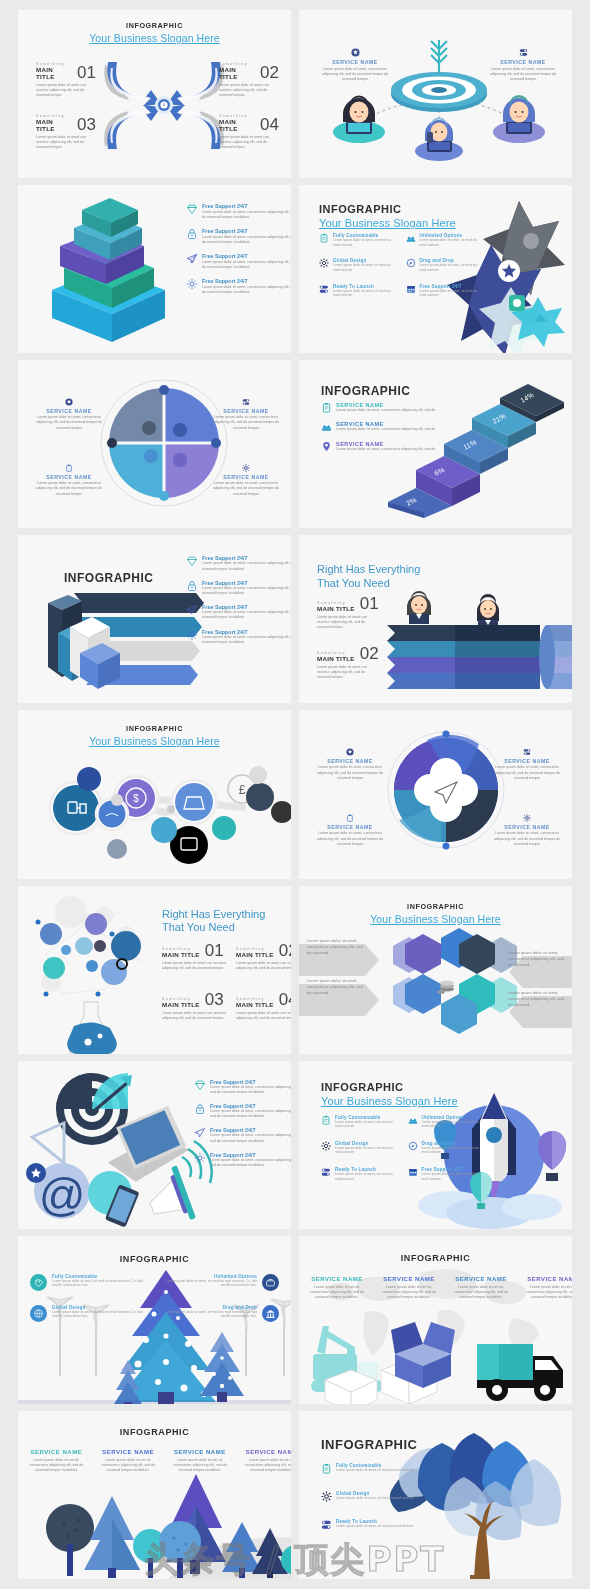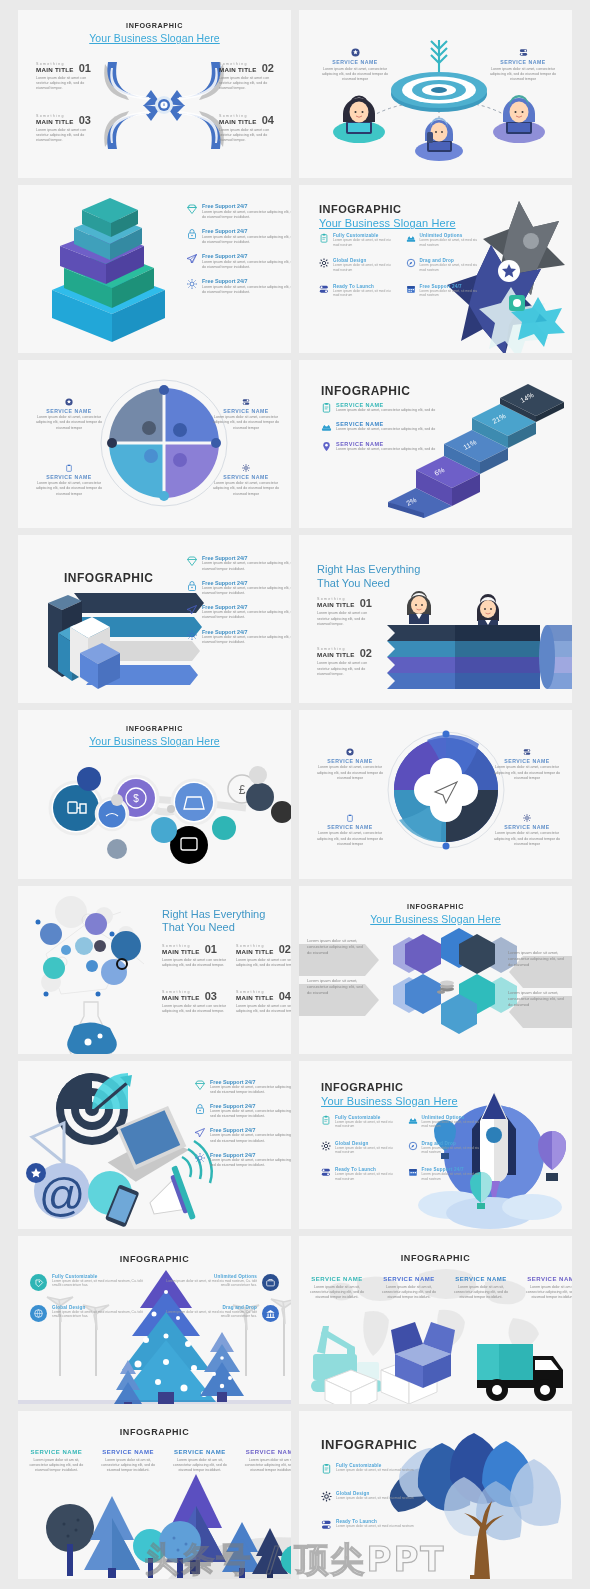--- a/index.html
+++ b/index.html
@@ -45,21 +45,21 @@
   .sub5 { font-size: 4.1px; color: #8a8a8a; line-height: 1.5; }
   .svc-name { font-size: 5.2px; letter-spacing: .5px; color: #5f8fc9; font-weight: bold;}
   .svc-teal { color: #35b7b7; }
   .svc-blue { color: #4a6fd4; }
   .svc-purple { color: #6b5fc7; }
   .feat-t { font-size: 4.6px; font-weight: bold; color: #4fa5d8; letter-spacing:.2px;}
   .feat-d { font-size: 3.3px; color: #9a9a9a; line-height: 1.4; }
   .numcol { display: flex; align-items: flex-end; gap: 5px; }
   .something { font-size: 3.6px; letter-spacing: 1.3px; color: #9b9b9b; }
   .maintitle { font-size: 6.2px; font-weight: bold; color: #333; letter-spacing: .3px;}
-  .bignum { font-size: 11px; color: #4a4a4a; font-weight: 700; line-height: .85; }
+  .bignum { font-size: 17px; color: #4a4a4a; font-weight: 400; line-height: .85; }
   .fs-row { display: flex; gap: 4px; align-items: flex-start; }
   .fs-ico { width: 12px; height: 12px; flex: 0 0 12px; }
   .fs-title { font-size: 5.4px; color: #3f8fc4; font-weight: 600; }
   svg { display: block; overflow: visible; }
   .wm {
     position: absolute; left: 0; bottom: 6px; width: 590px;
     text-align: center; font-size: 34px; font-weight: bold;
     color: rgba(255,255,255,0.0);
     -webkit-text-stroke: 1.2px rgba(120,120,120,.55);
     letter-spacing: 2px; pointer-events: none; z-index: 50;

